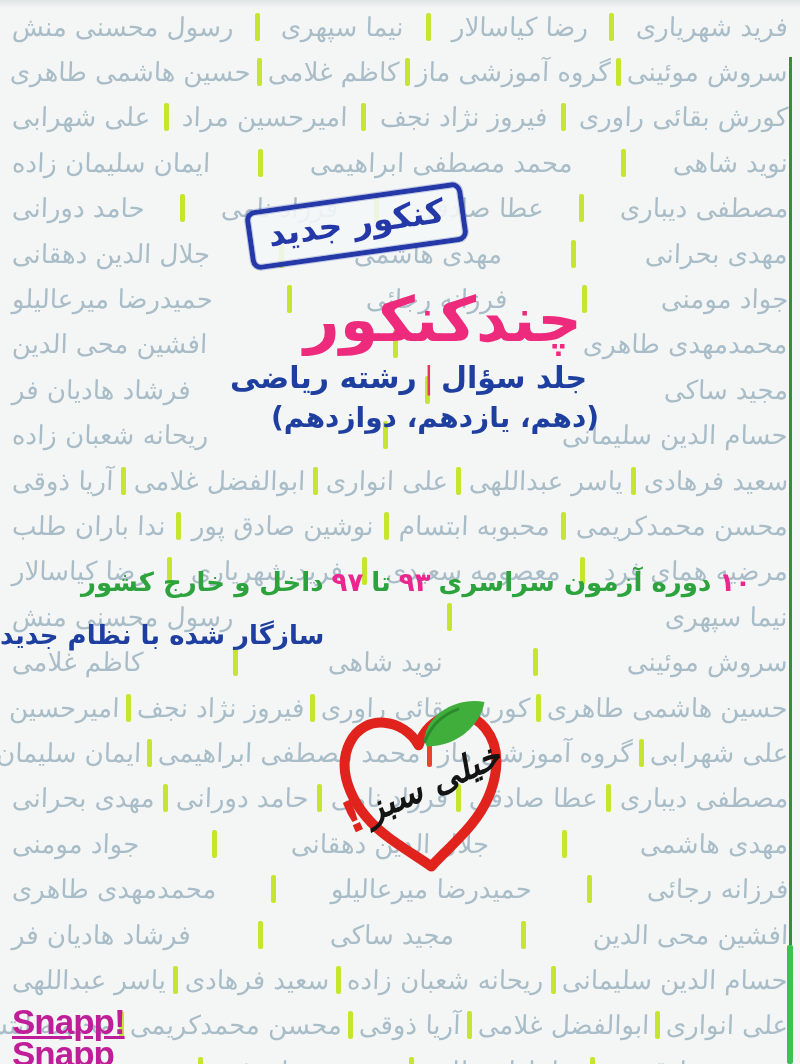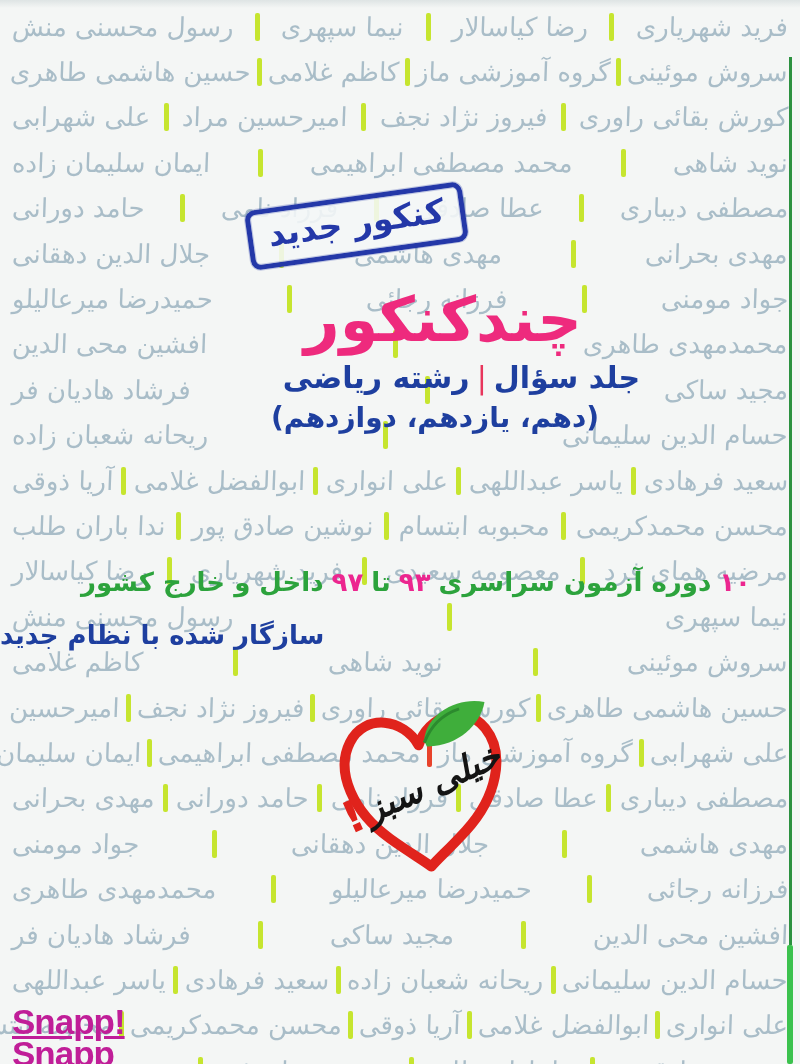--- a/index.html
+++ b/index.html
@@ -39,21 +39,21 @@
     box-shadow:0 0 0 1px rgba(36,56,168,.25), inset 0 0 0 1px rgba(36,56,168,.25);
   }
   
   .title{
     position:absolute;left:250px;top:278px;width:370px;margin:8px;z-index:6;
     text-align:center;direction:rtl;line-height:1.1;
     color:var(--title-pink,#ee2a7d);font-size:62px;font-weight:bold;
   }
   .sub1{
     position:absolute;left:230px;top:360px;width:410px;z-index:6;
-    text-align:right;direction:rtl;
+    text-align:left;direction:rtl;
     color:var(--subtitle-blue,#1e3f9f);font-size:30px;font-weight:bold;
   }
   .sub1 .sep{color:#e8365c;font-weight:normal;padding:0 7px;}
   .sub2{
     position:absolute;left:230px;top:401px;width:410px;z-index:6;
     text-align:center;direction:rtl;
     color:var(--subtitle-blue,#1e3f9f);font-size:28px;font-weight:bold;
   }
   
   .exam-line{

